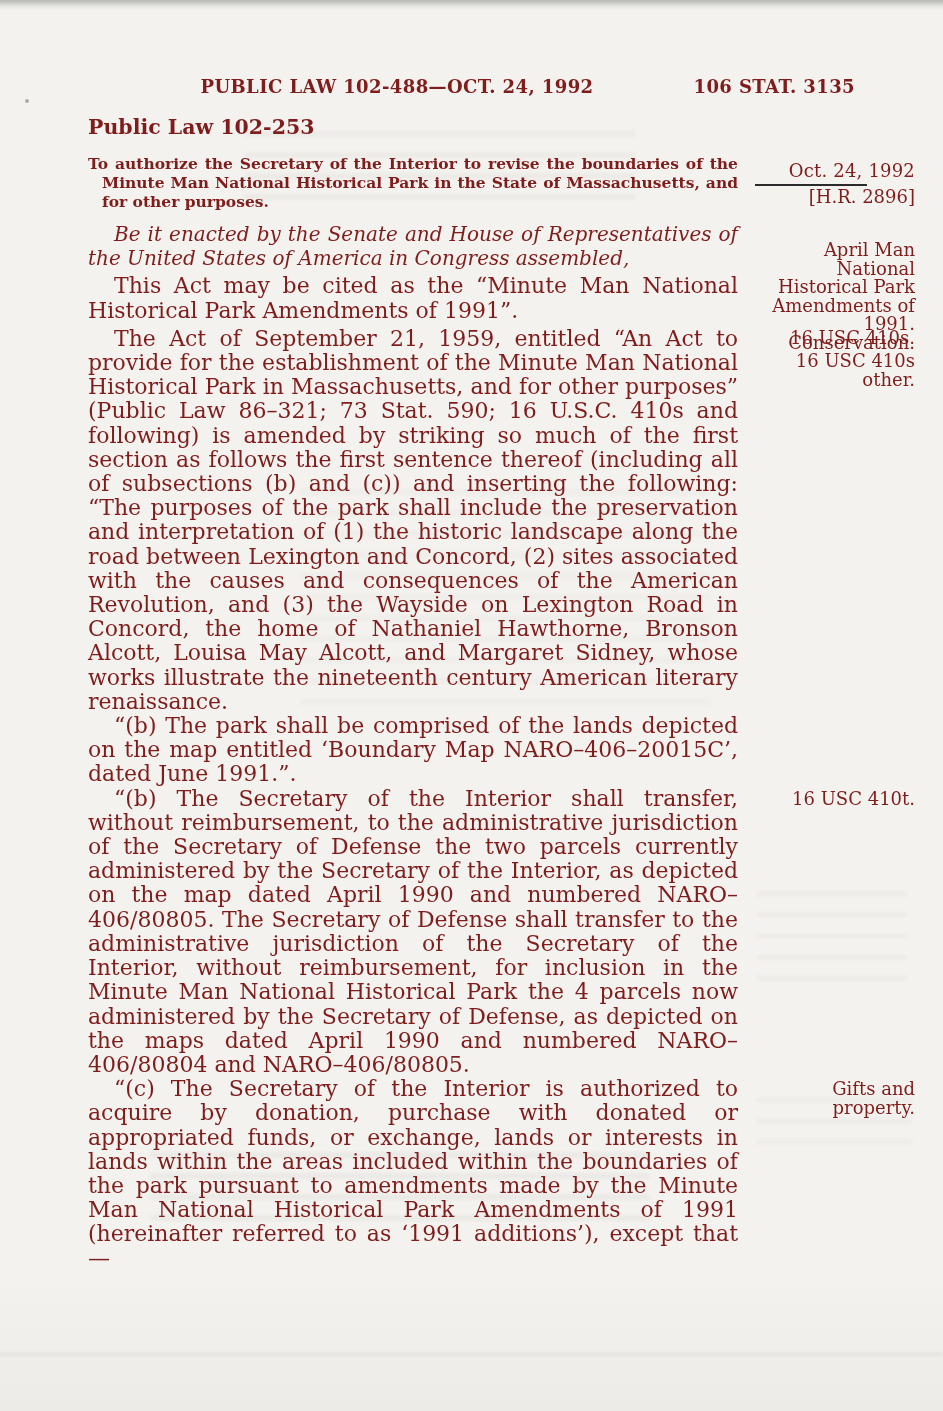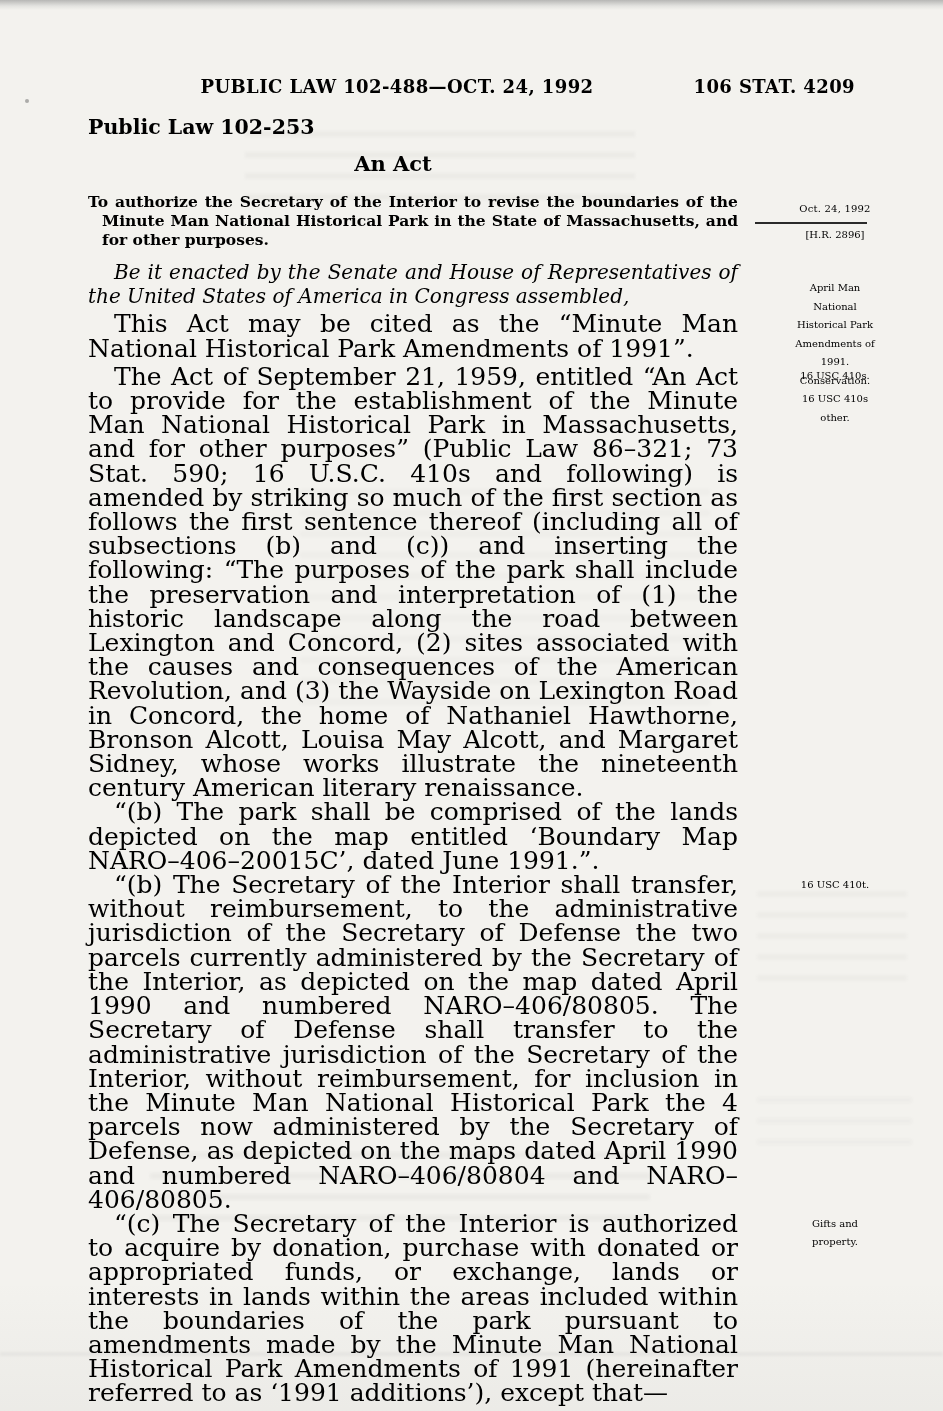--- a/index.html
+++ b/index.html
@@ -2,21 +2,21 @@
 <html><head>
 <meta charset="utf-8">
 <style>
   html,body{margin:0;padding:0;}
   body{background:#9a9a98; font-family:"DejaVu Serif", serif;}
   .page{
     position:relative;
     width:943px;height:1411px;
     margin:0 auto;
     background:#f3f2ee;
-    color:#000000;
+    color:#7f1d1d;
     overflow:hidden;
   }
   
   .scan-top-edge{position:absolute;top:0;left:0;width:100%;height:10px;
     background:linear-gradient(#b7b7b5,#e3e3e0 60%,rgba(227,227,224,0));}
   .scan-bottom-band{position:absolute;left:0;top:1352px;width:100%;height:4px;
     background:rgba(70,70,70,0.05);filter:blur(1px);}
   .scan-bottom-tint{position:absolute;left:0;top:1280px;width:100%;height:131px;
     background:linear-gradient(rgba(120,120,118,0), rgba(120,120,118,0.06));}
   .speck{position:absolute;left:25px;top:99px;width:4px;height:4px;border-radius:50%;
@@ -45,56 +45,55 @@
   .main-col{position:absolute;left:88px;top:116px;width:650px;}
   .pl-line{font-size:20.5px;font-weight:bold;line-height:23px;}
   .act-title{font-size:21px;font-weight:bold;text-align:center;
     margin:12px 40px 0 0;line-height:26px;}
   .preamble{font-size:15.5px;font-weight:bold;line-height:19px;
     text-align:justify;margin-top:15px;padding-left:14px;text-indent:-14px;}
   .enacting{font-size:20px;font-style:italic;line-height:24.2px;
     text-align:justify;text-indent:26px;margin-top:11px;}
   .sec-heading{font-size:15.5px;font-weight:bold;letter-spacing:.3px;
     line-height:20px;margin:10px 0 5px 0;}
-  .body-para{font-size:25px;line-height:24.2px;text-align:justify;
+  .body-para{font-size:22px;line-height:24.2px;text-align:justify;
     text-indent:26px;margin:0;}
   .body-para.first{margin-top:4px;}
   .body-para.clause{padding-left:27px;text-indent:33px;}
 
   
   .anchor{position:relative;height:0;}
   .margin-note{position:absolute;left:667px;width:160px;
-    font-size:10px;line-height:18.5px;text-align:center;}
+    font-size:18px;line-height:18.5px;text-align:right;}
   .margin-note .rule{border-bottom:2px solid #2a2a2a;width:112px;
     margin:3px 0 2px 0;height:0;}
   .mn-date-line{letter-spacing:.2px;}
 </style>
 </head>
 <body>
 
 <div class="page">
 
   <div class="scan-top-edge"></div>
   <div class="ghost g1"></div>
   <div class="ghost g2"></div>
   <div class="ghost g3"></div>
   <div class="ghost g4"></div>
   <div class="ghost g5"></div>
   <div class="speck"></div>
   <div class="scan-bottom-tint"></div>
   <div class="scan-bottom-band"></div>
 
   <div class="running-header-title">PUBLIC LAW 102-488—OCT. 24, 1992</div>
-  <div class="stat-citation">106 STAT. 4209</div>
+  <div class="stat-citation">106 STAT. 3135</div>
 
   <div class="main-col">
 
     <div class="pl-line">Public Law 102-253</div>
 
-    <div class="act-title">An Act</div>
 
     <div class="anchor">
       <div class="margin-note" style="top:23px">
         <div class="mn-date-line">Oct. 24, 1992</div>
         <div class="rule"></div>
         <div>[H.R. 2896]</div>
       </div>
     </div>
 
     <div class="preamble">To authorize the Secretary of the Interior to revise the boundaries of the Minute Man National Historical Park in the State of Massachusetts, and for other purposes.</div>

